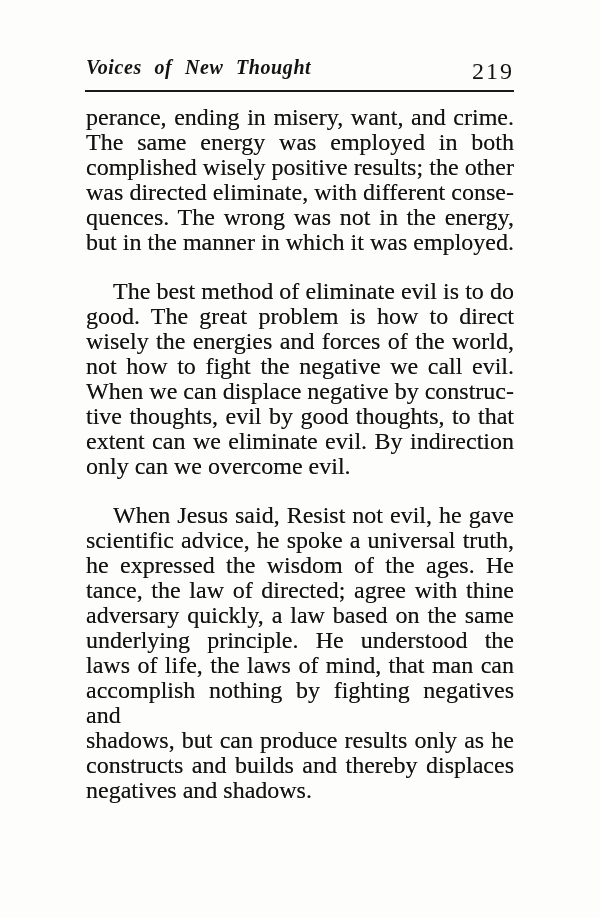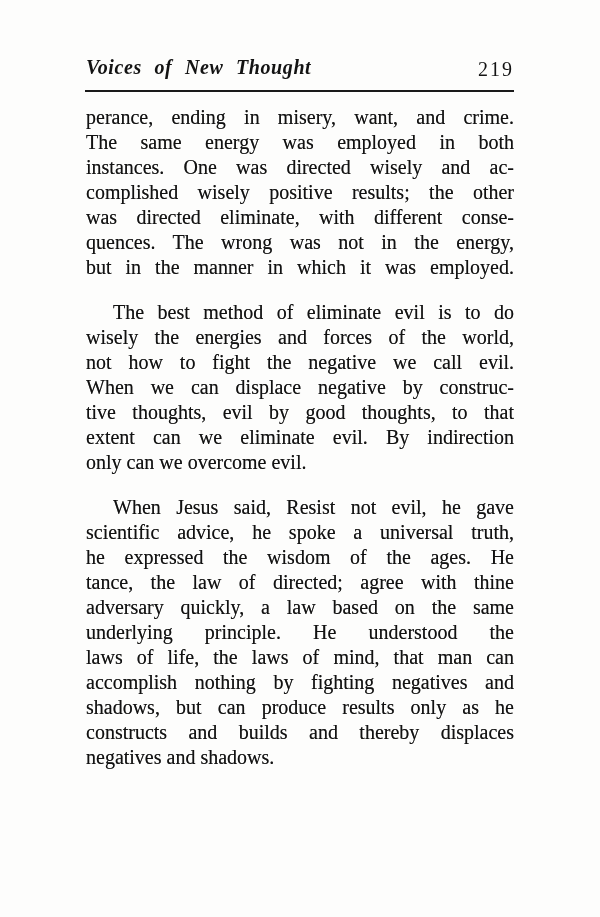--- a/index.html
+++ b/index.html
@@ -26,39 +26,39 @@
     font-weight: 600;
     font-size: 20px;
     letter-spacing: 0.6px;
     word-spacing: 7px;
     color: #131313;
   }
   .folio {
     position: absolute;
     right: 0;
     top: 2px;
-    font-size: 20px;
+    font-size: 24px;
     letter-spacing: 2px;
     font-weight: 500;
     color: #131313;
   }
   .header-rule {
     position: absolute;
     left: 85px;
     top: 90px;
     width: 429px;
     height: 0;
     border-top: 2px solid #1a1a1a;
   }
   .text-block {
     position: absolute;
     left: 86px;
     top: 105px;
     width: 428px;
-    font-size: 20px;
+    font-size: 24px;
     line-height: 25px;
     text-shadow: 0 0 0.4px rgba(10,10,10,0.55);
   }
   .para { margin: 0; padding: 0; }
   .line {
     text-align: justify;
     text-align-last: justify;
   }
   .line.flush-left { text-align-last: left; }
   .line.indent { text-indent: 27px; }
@@ -74,30 +74,30 @@
   </header>
 
   <div class="header-rule"></div>
 
   <main class="text-block">
 
     <p class="para">
       </p>
       <div class="line">perance, ending in misery, want, and crime.</div>
       <div class="line">The same energy was employed in both</div>
-      <div class="line">instances. One was directed wisely and ac-</div>
       <div class="line">complished wisely positive results; the other</div>
       <div class="line">was directed eliminate, with different conse-</div>
       <div class="line">quences. The wrong was not in the energy,</div>
       <div class="line">but in the manner in which it was employed.</div>
     <p></p>
 
     <p class="para">
       </p>
       <div class="line indent">The best method of eliminate evil is to do</div>
+      <div class="line">good. The great problem is how to direct</div>
       <div class="line">wisely the energies and forces of the world,</div>
       <div class="line">not how to fight the negative we call evil.</div>
       <div class="line">When we can displace negative by construc-</div>
       <div class="line">tive thoughts, evil by good thoughts, to that</div>
       <div class="line">extent can we eliminate evil. By indirection</div>
       <div class="line flush-left">only can we overcome evil.</div>
     <p></p>
 
     <p class="para">
       </p>

